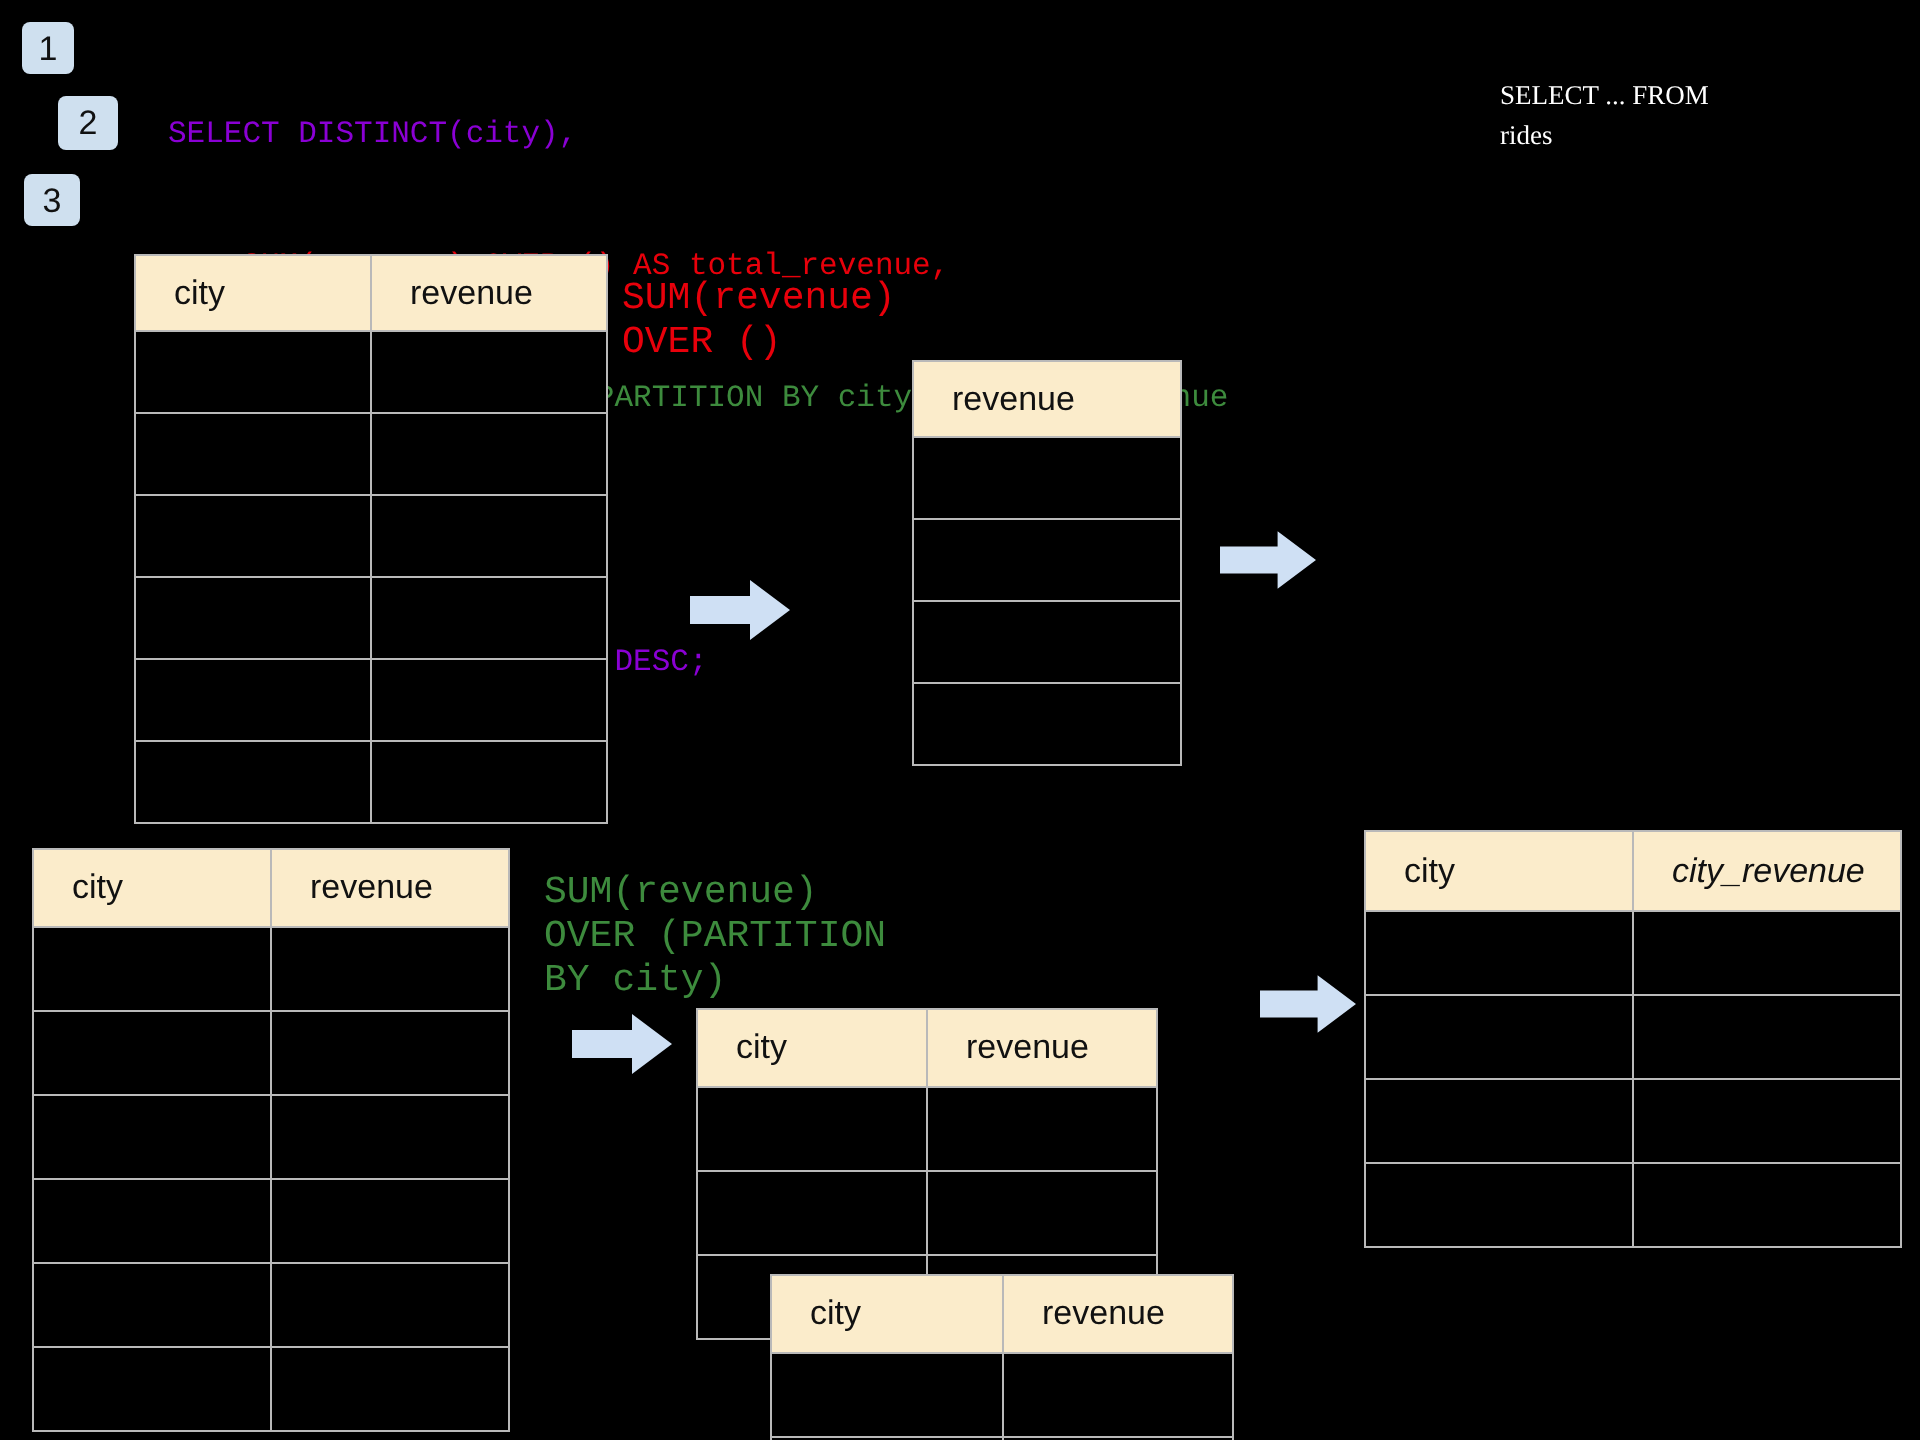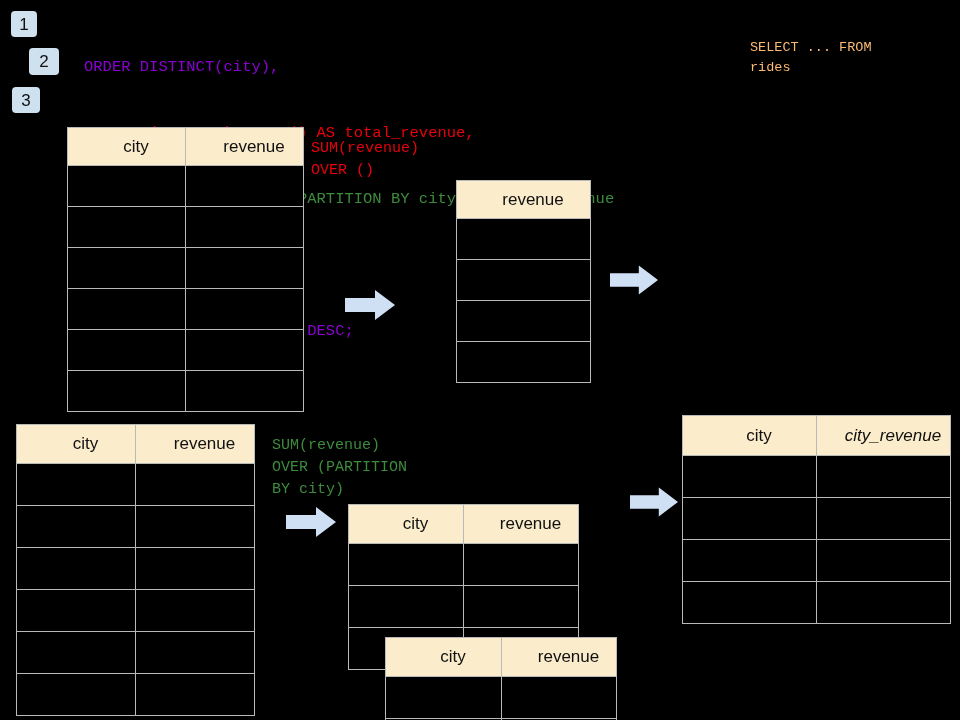--- a/index.html
+++ b/index.html
@@ -43,31 +43,31 @@
     letter-spacing: 0px;
   }
   .code-line { white-space: pre; }
   .c-purple { color: #8a00d4; }
   .c-red    { color: #e8000b; }
   .c-green  { color: #3d8b3d; }
 
   .note {
     position: absolute;
     font-family: "Liberation Mono", monospace;
-    font-size: 15px;
+    font-size: 19px;
     line-height: 22px;
     white-space: pre;
   }
   .note-small {
     position: absolute;
-    font-family: Liberation Mono, monospace;
+    font-family: Liberation Serif, serif;
     font-size: 13.5px;
     line-height: 20px;
     white-space: pre;
-    color: #fdba74;
+    color: #ffffff;
   }
 
   
   .tbl {
     position: absolute;
     border-collapse: collapse;
     table-layout: fixed;
     background: #000000;
     border: 1px solid #b9b9b9;
   }
@@ -75,21 +75,21 @@
     border: 1px solid #b9b9b9;
     padding: 0;
     margin: 0;
   }
   .tbl th {
     background: #fbeccb;
     color: #111111;
     font-family: "Liberation Sans", sans-serif;
     font-weight: 400;
     font-size: 17px;
-    text-align: center;
+    text-align: left;
     padding-left: 19px;
   }
   .tbl td {
     background: #000000;
   }
 
   
   .arrow {
     position: absolute;
     display: block;
@@ -104,21 +104,21 @@
     <span>1</span>
   </div>
   <div class="badge" style="left:29px; top:48px; width:30px; height:27px;">
     <span>2</span>
   </div>
   <div class="badge" style="left:12px; top:87px; width:28px; height:26px;">
     <span>3</span>
   </div>
 
   <div class="code" style="left:84px; top:12px;">
-    <div class="code-line c-purple">ORDER DISTINCT(city),</div>
+    <div class="code-line c-purple">SELECT DISTINCT(city),</div>
     <div class="code-line c-red">    SUM(revenue) OVER () AS total_revenue,</div>
     <div class="code-line c-green">    SUM(revenue) OVER (PARTITION BY city) as city_revenue</div>
     <div class="code-line c-purple">  FROM rides</div>
     <div class="code-line c-purple">  ORDER by city_revenue DESC;</div>
   </div>
 
   <div class="note-small" style="left:750px; top:38px;">SELECT ... FROM
 rides</div>
 
   <div class="note c-red" style="left:311px; top:138px;">SUM(revenue)

